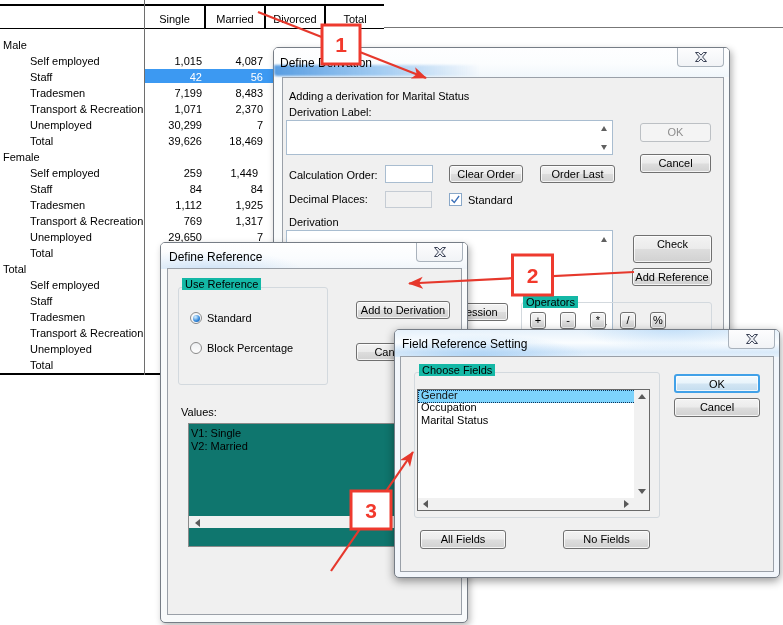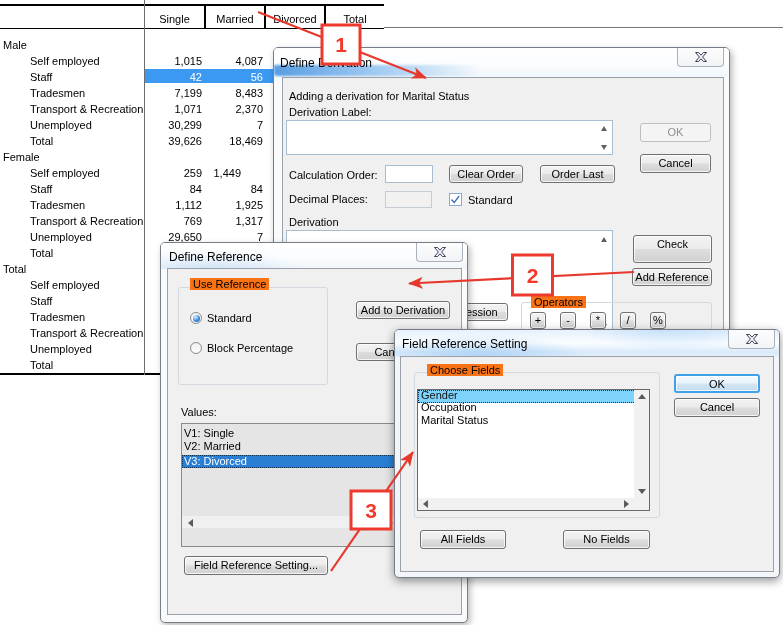--- a/index.html
+++ b/index.html
@@ -20,21 +20,21 @@
   background:linear-gradient(180deg,#fdfdfe,#f1f3f6);
   border:1px solid #a9b2bc; border-top:none; border-radius:0 0 4px 4px; }
 .client { position:absolute; background:#f0f0f0; border:1px solid #9aa0a8; }
 .btn { position:absolute; border:1px solid #707070; border-radius:3px;
   background:linear-gradient(180deg,#f3f3f3 0%,#ebebeb 48%,#dddddd 52%,#d1d1d1 100%);
   box-shadow:inset 0 0 0 1px rgba(255,255,255,.75);
   font-size:11px; color:#000; text-align:center; }
 .btndis { position:absolute; border:1px solid #bcc0c4; border-radius:3px;
   background:#f4f4f4; font-size:11px; color:#8d8d8d; text-align:center; }
 .grp { position:absolute; border:1px solid #d3d9de; border-radius:3px; }
-.grplab { position:absolute; background:#f97316; padding:0 3px; white-space:nowrap;margin-left:8px; }
+.grplab { position:absolute; background:#14b8a6; padding:0 3px; white-space:nowrap; }
 .tbox { position:absolute; background:#fff; border:1px solid #a9bdd0; }
 .lbl { position:absolute; white-space:nowrap; }
 .tri { position:absolute; width:0; height:0; }
 </style>
 </head>
 <body>
 <div id="stage">
 
 <div id="tablelayer">
   <div class="hline" style="left:0;top:4px;width:384px;height:1.5px"></div>
@@ -80,21 +80,21 @@
   <div class="val" style="left:202px;top:71px;width:61px;color:#fff">56</div>
   <div class="val" style="left:142px;top:87px;width:60px">7,199</div>
   <div class="val" style="left:202px;top:87px;width:61px">8,483</div>
   <div class="val" style="left:142px;top:103px;width:60px">1,071</div>
   <div class="val" style="left:202px;top:103px;width:61px">2,370</div>
   <div class="val" style="left:142px;top:119px;width:60px">30,299</div>
   <div class="val" style="left:202px;top:119px;width:61px">7</div>
   <div class="val" style="left:142px;top:135px;width:60px">39,626</div>
   <div class="val" style="left:202px;top:135px;width:61px">18,469</div>
   <div class="val" style="left:142px;top:167px;width:60px">259</div>
-  <div class="val" style="left:202px;top:167px;width:39px">1,449</div>
+  <div class="val" style="left:196px;top:167px;width:62px">1,449</div>
   <div class="val" style="left:142px;top:183px;width:60px">84</div>
   <div class="val" style="left:202px;top:183px;width:61px">84</div>
   <div class="val" style="left:142px;top:199px;width:60px">1,112</div>
   <div class="val" style="left:202px;top:199px;width:61px">1,925</div>
   <div class="val" style="left:142px;top:215px;width:60px">769</div>
   <div class="val" style="left:202px;top:215px;width:61px">1,317</div>
   <div class="val" style="left:142px;top:231px;width:60px">29,650</div>
   <div class="val" style="left:202px;top:231px;width:61px">7</div>
 </div>
 
@@ -178,33 +178,29 @@
   </div>
   <div class="lbl" style="left:46px;top:69px">Standard</div>
   <div class="abs" style="left:29px;top:99px;width:12px;height:12px;border-radius:50%;
        border:1px solid #8a8a8a;background:linear-gradient(180deg,#eef0f2,#fdfdfd)"></div>
   <div class="lbl" style="left:46px;top:99px">Block Percentage</div>
 
   <div class="btn" style="left:195px;top:58px;width:94px;height:18px;line-height:16px">Add to Derivation</div>
   <div class="btn" style="left:195px;top:100px;width:71px;height:18px;line-height:16px">Cancel</div>
 
   <div class="lbl" style="left:20px;top:163px">Values:</div>
-  <div class="abs" style="left:20px;top:180px;width:219px;height:124px;background:#e5e5e5;border:1px solid #8a8a8a">
+  <div class="abs" style="left:27px;top:180px;width:219px;height:124px;background:#0f766e;border:1px solid #8a8a8a">
     <div class="lbl" style="left:2px;top:3px">V1: Single</div>
     <div class="lbl" style="left:2px;top:16px">V2: Married</div>
-    <div class="abs" style="left:0px;top:31px;width:217px;height:13px;background:#2a7fd4;outline:1px dotted #0b2f55;outline-offset:-1px">
-      <div class="lbl" style="left:2px;top:0px;color:#fff">V3: Divorced</div>
-    </div>
     <div class="abs" style="left:0px;top:92px;width:217px;height:12px;background:#f0f0f0">
       <div class="tri" style="left:6px;top:3px;border-top:4px solid transparent;border-bottom:4px solid transparent;border-right:5px solid #5a5a5a"></div>
       <div class="tri" style="right:6px;top:3px;border-top:4px solid transparent;border-bottom:4px solid transparent;border-left:5px solid #5a5a5a"></div>
     </div>
   </div>
 
-  <div class="btn" style="left:23px;top:313px;width:144px;height:19px;line-height:17px">Field Reference Setting...</div>
 </div>
 
 <div id="dlgFRS" class="dlg" style="left:394px;top:329px;width:386px;height:249px;z-index:30;
      background:#f2f6fb; box-shadow:0 3px 10px rgba(0,0,0,.42);">
   <div class="abs" style="left:0;top:0;width:384px;height:27px;border-radius:4px 4px 0 0;
        background:
        radial-gradient(40% 130% at 22% 110%, rgba(125,185,240,.55), rgba(125,185,240,0) 72%),
        radial-gradient(35% 120% at 72% -10%, rgba(150,200,245,.45), rgba(150,200,245,0) 70%),
        linear-gradient(180deg,#e6f1fb 0%,#fafdff 48%,#d9eafa 82%,#e6f1fb 100%);"></div>
   <div class="titletx" style="left:7px;top:7px">Field Reference Setting</div>

